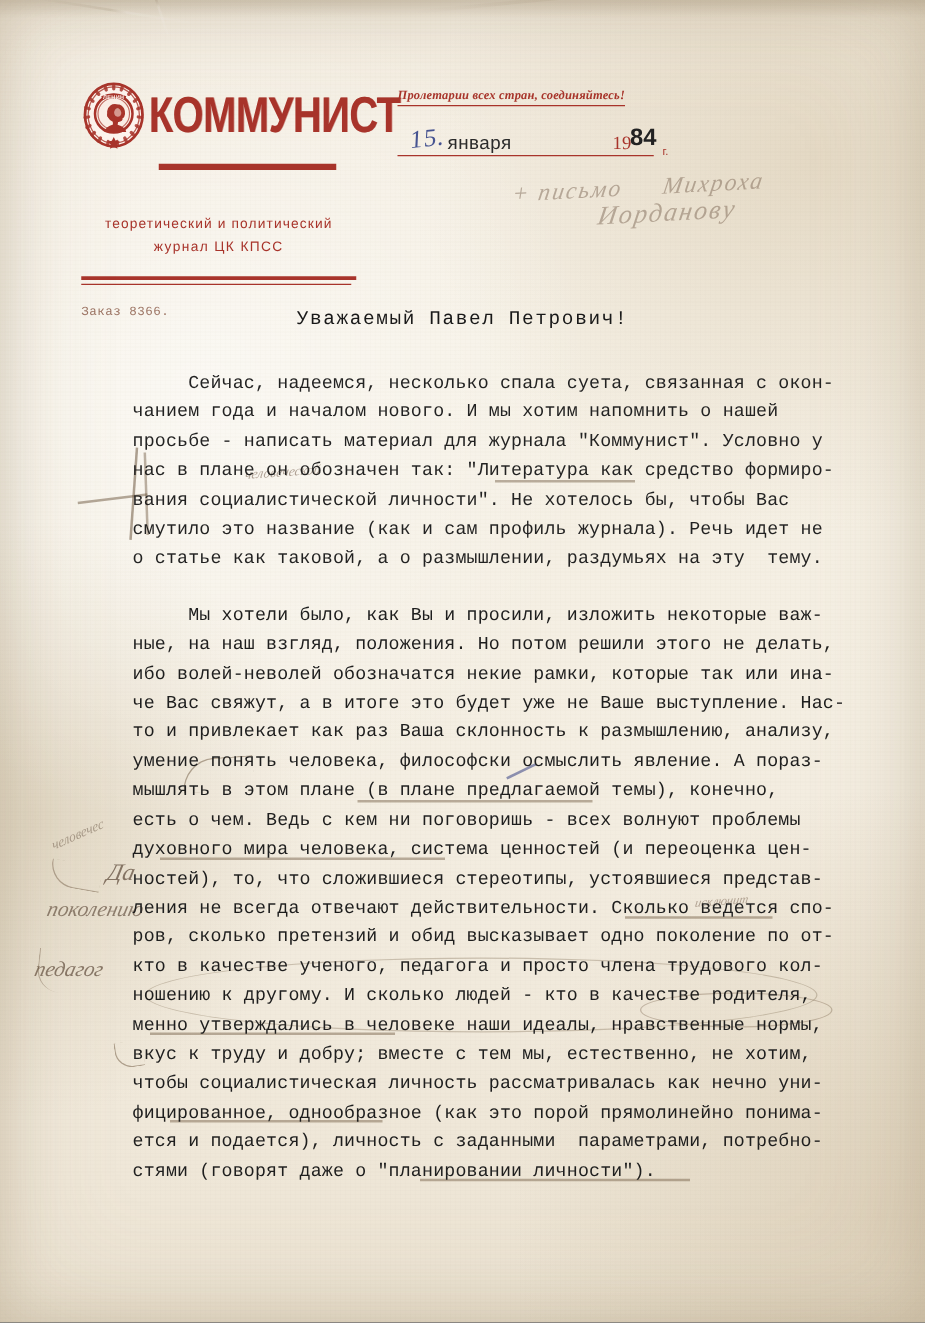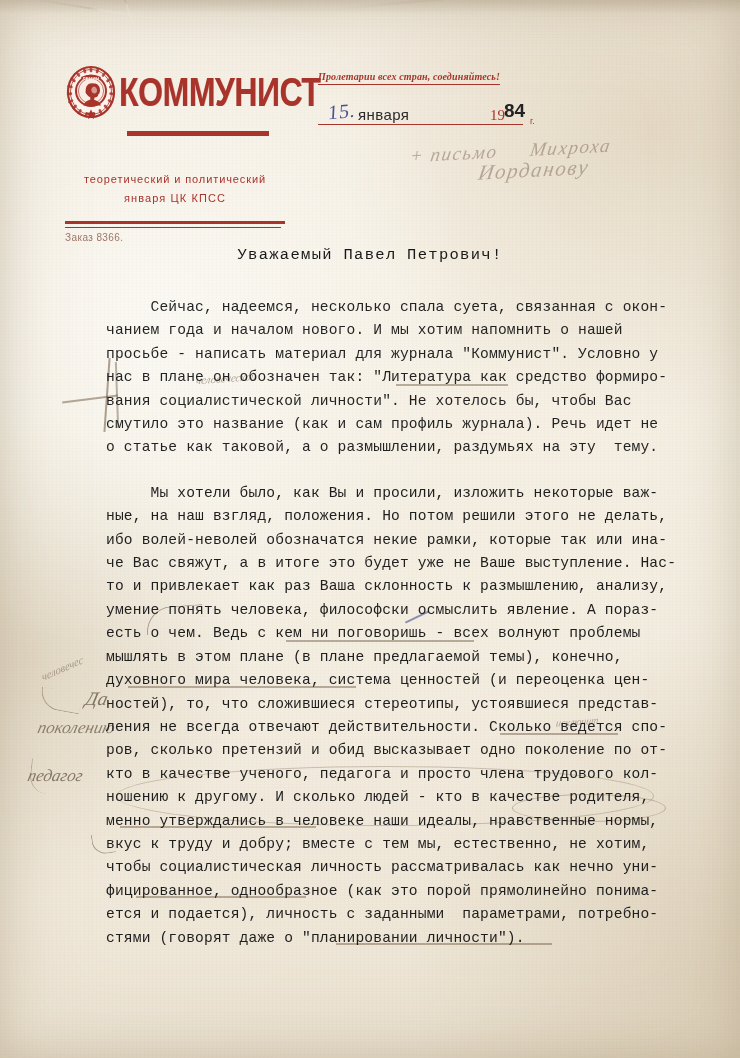--- a/index.html
+++ b/index.html
@@ -111,22 +111,22 @@
   .subtitle .line2 { letter-spacing: 1.1px; }
 
   .rule-double {
     margin-top: 12px;
     width: 220px;
   }
   .rule-double .thick { height: 3.5px; background: #a8342b; }
   .rule-double .thin  { height: 1.4px; background: #a8342b; margin-top: 2.5px; width: 216px; }
 
   .order-no {
-    margin-top: 4px;
-    font-family: Liberation Sans, sans-serif;
+    margin-top: 17px;
+    font-family: Liberation Mono, monospace;
     font-size: 10px;
     color: #8d5f4d;
     letter-spacing: 0.4px;
     opacity: .85;
   }
 
   
   .slogan-block {
     position: absolute;
     left: 318px;
@@ -439,21 +439,21 @@
           <path d="M26 47.5 l1.5 3.1 3.4 .5 -2.5 2.4 .6 3.4 -3 -1.6 -3 1.6 .6 -3.4 -2.5 -2.4 3.4 -.5 z" fill="#a8342b"></path>
         </svg>
       </div>
       <div class="masthead-word">КОММУНИСТ</div>
     </div>
 
     <div class="rule-under-masthead"></div>
 
     <div class="subtitle">
       <div class="line1">теоретический и политический</div>
-      <div class="line2">января ЦК КПСС</div>
+      <div class="line2">журнал ЦК КПСС</div>
     </div>
 
     <div class="rule-double">
       <div class="thick"></div>
       <div class="thin"></div>
     </div>
 
     <div class="order-no">Заказ 8366.</div>
   </div>
 
@@ -516,22 +516,22 @@
         <span class="line">смутило это название (как и сам профиль журнала). Речь идет не</span>
         <span class="line">о статье как таковой, а о размышлении, раздумьях на эту  тему.</span>
       </p>
     <p class="para">
         <span class="line">     Мы хотели было, как Вы и просили, изложить некоторые важ-</span>
         <span class="line">ные, на наш взгляд, положения. Но потом решили этого не делать,</span>
         <span class="line">ибо волей-неволей обозначатся некие рамки, которые так или ина-</span>
         <span class="line">че Вас свяжут, а в итоге это будет уже не Ваше выступление. Нас-</span>
         <span class="line">то и привлекает как раз Ваша склонность к размышлению, анализу,</span>
         <span class="line">умение понять человека, философски осмыслить явление. А пораз-</span>
+        <span class="line">мышлять в этом плане (в плане предлагаемой темы), конечно,</span>
         <span class="line">есть о чем. Ведь с кем ни поговоришь - всех волнуют проблемы</span>
-        <span class="line">мышлять в этом плане (в плане предлагаемой темы), конечно,</span>
         <span class="line">духовного мира человека, система ценностей (и переоценка цен-</span>
         <span class="line">ностей), то, что сложившиеся стереотипы, устоявшиеся представ-</span>
         <span class="line">ления не всегда отвечают действительности. Сколько ведется спо-</span>
         <span class="line">ров, сколько претензий и обид высказывает одно поколение по от-</span>
         <span class="line">кто в качестве ученого, педагога и просто члена трудового кол-</span>
         <span class="line">ношению к другому. И сколько людей - кто в качестве родителя,</span>
         <span class="line">менно утверждались в человеке наши идеалы, нравственные нормы,</span>
         <span class="line">вкус к труду и добру; вместе с тем мы, естественно, не хотим,</span>
         <span class="line">чтобы социалистическая личность рассматривалась как нечно уни-</span>
         <span class="line">фицированное, однообразное (как это порой прямолинейно понима-</span>

